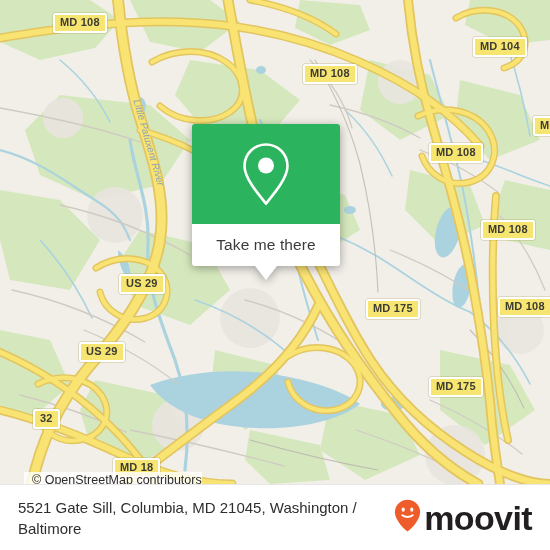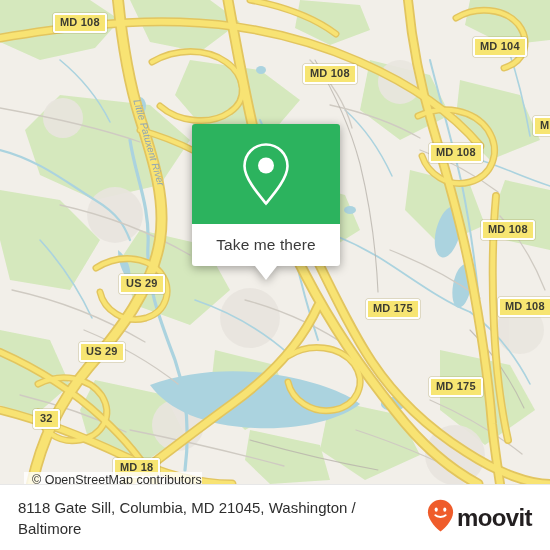--- a/index.html
+++ b/index.html
@@ -106,21 +106,21 @@
   }
   #footer-text {
     flex: 1;
     font-size: 15px;
     line-height: 21px;
     color: #2e2e2e;
     padding-right: 10px;
   }
   #logo { display: flex; align-items: center; gap: 3px; padding-right: 4px; }
   #logo-word {
-    font-size: 24px;
+    font-size: 34px;
     font-weight: bold;
     color: #231f20;
     letter-spacing: -0.6px;
     line-height: 30px;
   }
 </style>
 </head>
 <body>
 
 <div id="app">
@@ -308,21 +308,21 @@
         </span>
       </div>
       <div id="card-bottom">
         <span class="label">Take me there</span>
         <div id="card-tail"></div>
       </div>
     </div>
   </div>
 
   <div id="footer">
-    <div id="footer-text">8118 Gate Sill, Columbia, MD 21045, Washington / Baltimore</div>
+    <div id="footer-text">5521 Gate Sill, Columbia, MD 21045, Washington / Baltimore</div>
     <div id="logo">
       <span>
         <svg width="27" height="33" viewBox="0 0 27 33" aria-hidden="true">
           <path d="M13.5 0.8 C6.4 0.8 0.9 6.3 0.9 13.2 C0.9 21.5 11 31 13.5 32.4
                    C16 31 26.1 21.5 26.1 13.2 C26.1 6.3 20.6 0.8 13.5 0.8 Z" fill="#ef5c2b"></path>
           <ellipse cx="9.2" cy="10.6" rx="1.55" ry="2.2" fill="#ffffff"></ellipse>
           <ellipse cx="17.8" cy="10.6" rx="1.55" ry="2.2" fill="#ffffff"></ellipse>
           <path d="M8.3 16.2 C10.2 18.6 16.8 18.6 18.7 16.2" fill="none" stroke="#ffffff" stroke-width="1.9" stroke-linecap="round"></path>
         </svg>
       </span>

